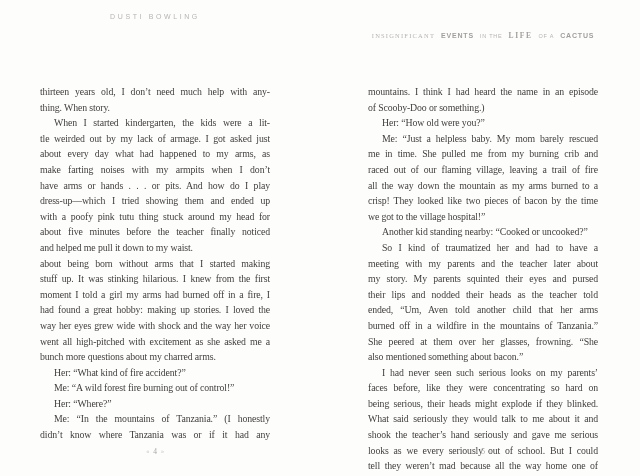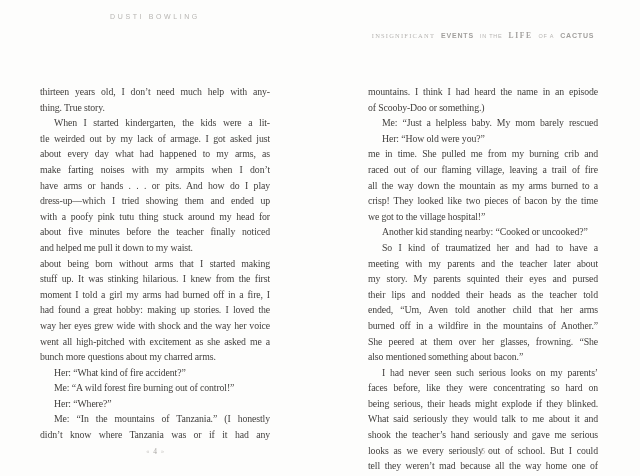--- a/index.html
+++ b/index.html
@@ -60,21 +60,21 @@
 </style>
 </head>
 <body>
 
 <div class="spread">
 
   <section class="page" id="left-page">
     <header class="running-head">DUSTI BOWLING</header>
     <div class="body-text">
         <div class="line"><span>thirteen years old, I don’t need much help with any-</span></div>
-        <div class="line pend"><span>thing. True story.</span></div>
+        <div class="line pend"><span>thing. When story.</span></div>
         <div class="line ind"><span>When I started kindergarten, the kids were a lit-</span></div>
         <div class="line"><span>tle weirded out by my lack of armage. I got asked just</span></div>
         <div class="line"><span>about every day what had happened to my arms, as</span></div>
         <div class="line"><span>make farting noises with my armpits when I don’t</span></div>
         <div class="line"><span>have arms or hands . . . or pits. And how do I play</span></div>
         <div class="line"><span>dress-up—which I tried showing them and ended up</span></div>
         <div class="line"><span>with a poofy pink tutu thing stuck around my head for</span></div>
         <div class="line"><span>about five minutes before the teacher finally noticed</span></div>
         <div class="line pend"><span>and helped me pull it down to my waist.</span></div>
         <div class="line"><span>about being born without arms that I started making</span></div>
@@ -93,34 +93,34 @@
     <div class="folio">
       <span class="orn">«</span><span class="num">4</span><span class="orn">»</span>
     </div>
   </section>
 
   <section class="page" id="right-page">
     <header class="running-head"><span class="hseg serif-light">INSIGNIFICANT</span><span class="hseg sans-bold">EVENTS</span><span class="hseg tiny">IN THE</span><span class="hseg serif-bold">LIFE</span><span class="hseg tiny">OF A</span><span class="hseg sans-bold">CACTUS</span></header>
     <div class="body-text">
         <div class="line"><span>mountains. I think I had heard the name in an episode</span></div>
         <div class="line pend"><span>of </span><span class="em">Scooby-Doo</span><span> or something.)</span></div>
+        <div class="line ind pend"><span>Her: “How old were you?”</span></div>
         <div class="line ind"><span>Me: “Just a helpless baby. My mom barely rescued</span></div>
-        <div class="line ind pend"><span>Her: “How old were you?”</span></div>
         <div class="line"><span>me in time. She pulled me from my burning crib and</span></div>
         <div class="line"><span>raced out of our flaming village, leaving a trail of fire</span></div>
         <div class="line"><span>all the way down the mountain as my arms burned to a</span></div>
         <div class="line"><span>crisp! They looked like two pieces of bacon by the time</span></div>
         <div class="line pend"><span>we got to the village hospital!”</span></div>
         <div class="line ind pend"><span>Another kid standing nearby: “Cooked or uncooked?”</span></div>
         <div class="line ind"><span>So I kind of traumatized her and had to have a</span></div>
         <div class="line"><span>meeting with my parents and the teacher later about</span></div>
         <div class="line"><span>my story. My parents squinted their eyes and pursed</span></div>
         <div class="line"><span>their lips and nodded their heads as the teacher told</span></div>
         <div class="line"><span>ended, “Um, Aven told another child that her arms</span></div>
-        <div class="line"><span>burned off in a wildfire in the mountains of Another.”</span></div>
+        <div class="line"><span>burned off in a wildfire in the mountains of Tanzania.”</span></div>
         <div class="line"><span>She peered at them over her glasses, frowning. “She</span></div>
         <div class="line pend"><span>also mentioned something about bacon.”</span></div>
         <div class="line ind"><span>I had never seen such serious looks on my parents’</span></div>
         <div class="line"><span>faces before, like they were concentrating so hard on</span></div>
         <div class="line"><span>being serious, their heads might explode if they blinked.</span></div>
         <div class="line"><span>What said seriously they would talk to me about it and</span></div>
         <div class="line"><span>shook the teacher’s hand seriously and gave me serious</span></div>
         <div class="line"><span>looks as we every seriously out of school. But I could</span></div>
         <div class="line"><span>tell they weren’t mad because all the way home one of</span></div>
       </div>

